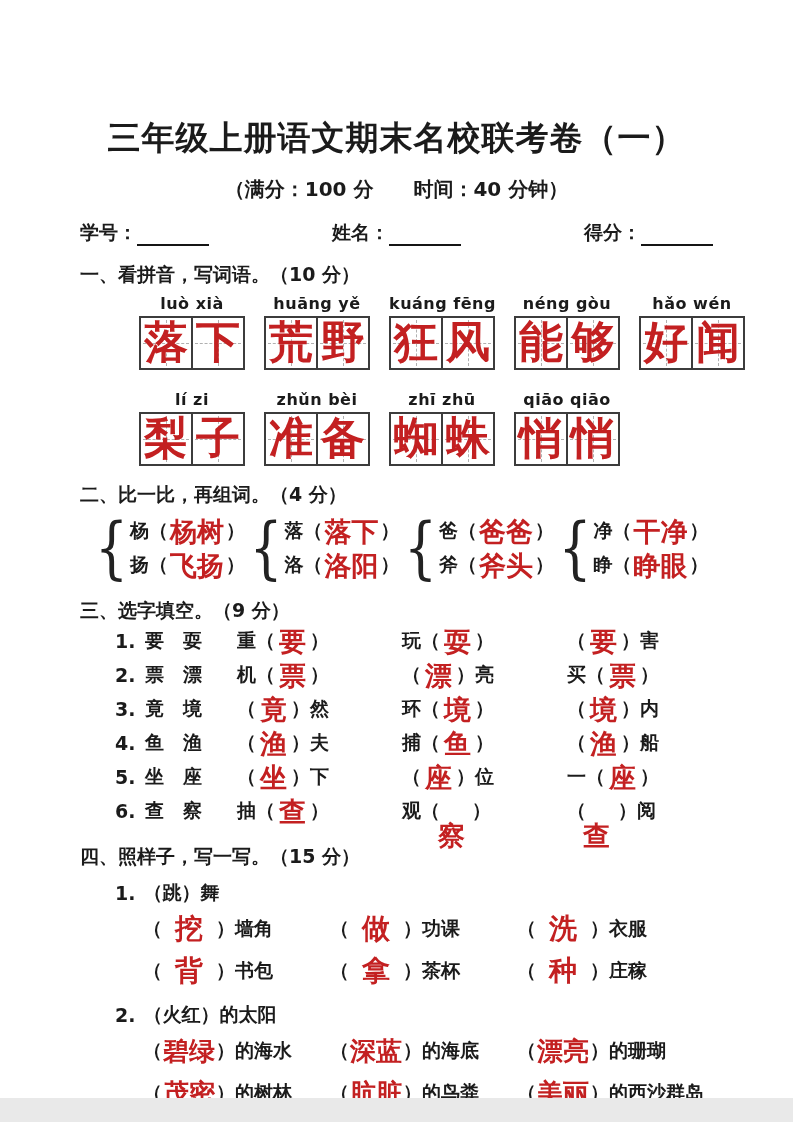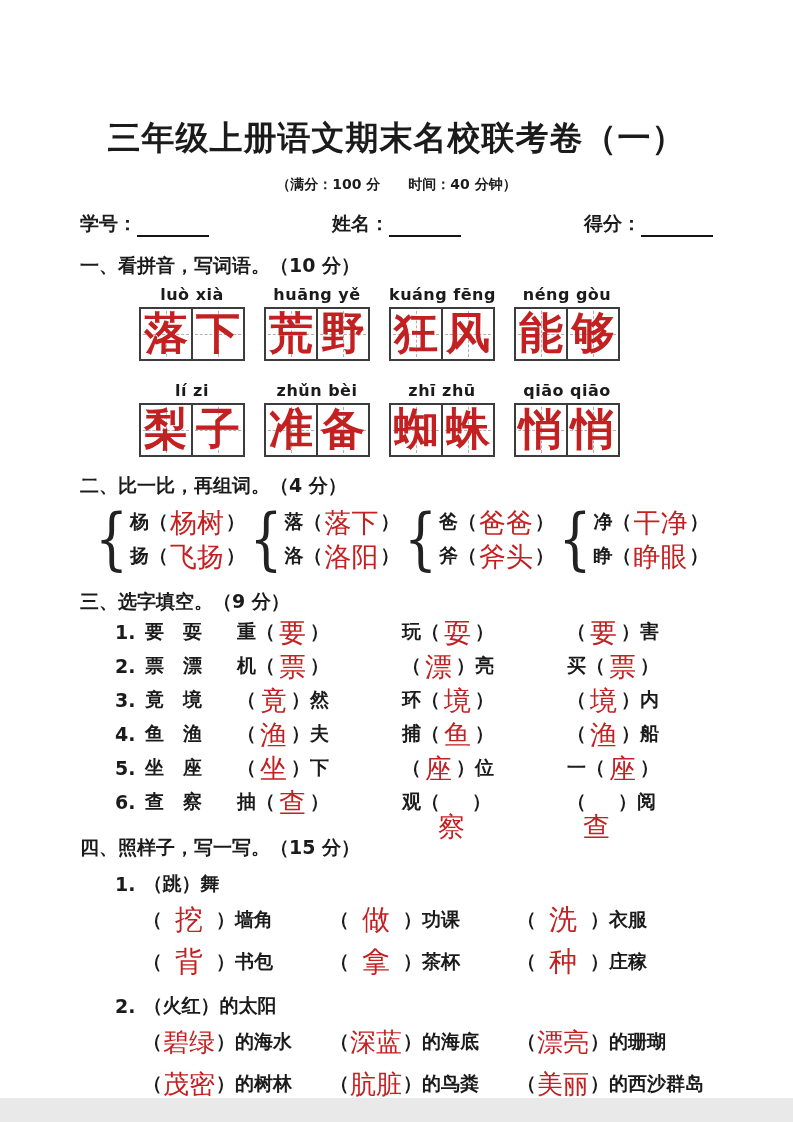--- a/index.html
+++ b/index.html
@@ -2,21 +2,21 @@
 <html style="--red: #c32021; --ink: #1b1b1b;"><head>
 <meta charset="utf-8">
 <style>
   * { box-sizing: border-box; }
   html,body { margin:0; padding:0; background:#f4f4f4; }
   body { font-family:"DejaVu Sans", sans-serif; color:var(--ink,#1b1b1b); }
   .page { position:relative; width:793px; height:1122px; margin:0 auto; background:#ffffff; overflow:hidden; }
   .bodywrap { padding:0 80px; }
 
   .title { margin-top:116px; text-align:center; font-size:33px; font-weight:800; letter-spacing:1px; }
-  .meta { text-align:center; font-size:14px; font-weight:700; margin-top:15px; }
+  .meta { text-align:center; font-size:20px; font-weight:700; margin-top:15px; }
   .stu { margin-top:17px; display:flex; justify-content:space-between; gap:34px; font-size:17px; font-weight:700; }
   .fld { display:flex; align-items:flex-end; }
   .ul { display:inline-block; width:72px; height:16px; border-bottom:2.5px solid #151515; }
 
   .h { font-size:19px; font-weight:800; margin-top:16px; }
 
   .pyrow { display:flex; gap:19px; margin:6px 0 0 23px;padding-left:36px; }
   .pyrow + .pyrow { margin-top:20px; }
   .py { width:106px; text-align:center; font-size:16px; font-weight:600; height:22px; letter-spacing:0.5px; white-space:nowrap; }
   .grid { display:flex; width:106px; height:54px; border:2px solid #3c3c3c; background:#fff; }
@@ -25,21 +25,21 @@
   .cell::before { content:""; position:absolute; left:2px; right:2px; top:50%; border-top:1.5px dashed #b0b0b0; }
   .cell::after { content:""; position:absolute; top:2px; bottom:2px; left:50%; border-left:1.5px dashed #b0b0b0; }
   .gr { position:absolute; left:50%; top:50%; transform:translate(-50%,-53%); font-size:44px; font-weight:800; color:var(--red,#c42021); line-height:1; z-index:1; white-space:nowrap; }
 
   .grps { display:flex; margin:6px 0 0 15px; }
   .grp { width:157px; display:flex; align-items:center; }
   .brace { font-family:"DejaVu Serif", serif; font-size:52px; font-weight:400; transform:scaleY(1.3); color:#222; line-height:1; }
   .gcol { margin-left:2px; }
   .gline { display:flex; align-items:center; height:34px; white-space:nowrap; }
   .k { font-size:19px; font-weight:700; color:var(--ink,#1b1b1b); white-space:nowrap; }
-  .r { color:var(--red,#c42021); font-weight:400; font-size:27px; line-height:1; white-space:nowrap; }
+  .r { color:var(--red,#c42021); font-weight:700; font-size:27px; line-height:1; white-space:nowrap; }
   .gline .r { margin:0 2px; }
 
   .trow { display:flex; align-items:center; height:34px; margin-left:35px; }
   .num { width:30px; }
   .cho { width:92px; }
   .blank { display:inline-flex; align-items:center; }
   .c1,.c2 { width:165px; }
   .trow .r { margin:0 4px; }
   .below { position:relative; }
   .gsp { display:inline-block; width:32px; }
@@ -119,20 +119,31 @@
         <div class="py">néng  gòu</div>
         <div class="grid">
           <div class="cell">
               <span class="gr">能</span>
             </div>
           <div class="cell">
               <span class="gr">够</span>
             </div>
         </div>
       </div>
+      <div>
+        <div class="py">hǎo  wén</div>
+        <div class="grid">
+          <div class="cell">
+              <span class="gr">好</span>
+            </div>
+          <div class="cell">
+              <span class="gr">闻</span>
+            </div>
+        </div>
+      </div>
     </div>
 
     <div class="pyrow">
       <div>
         <div class="py">lí   zi</div>
         <div class="grid">
           <div class="cell">
               <span class="gr">梨</span>
             </div>
           <div class="cell">

